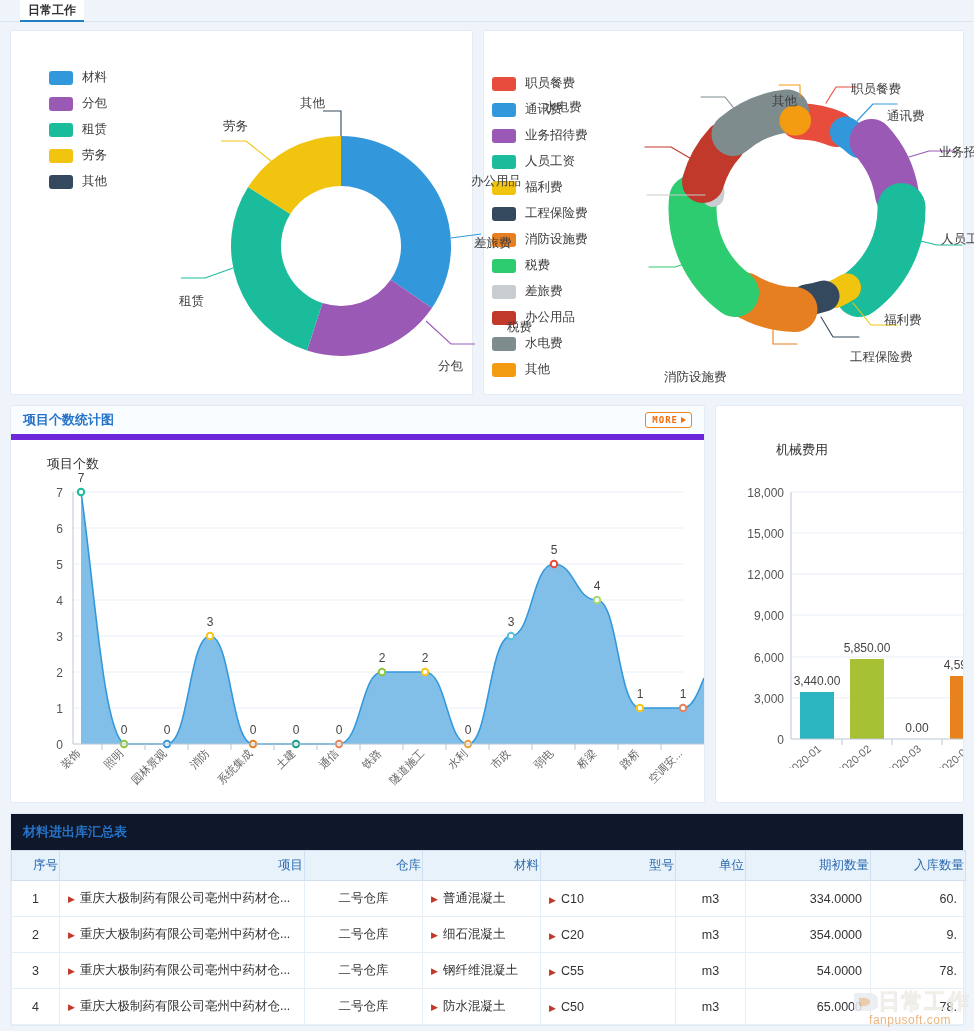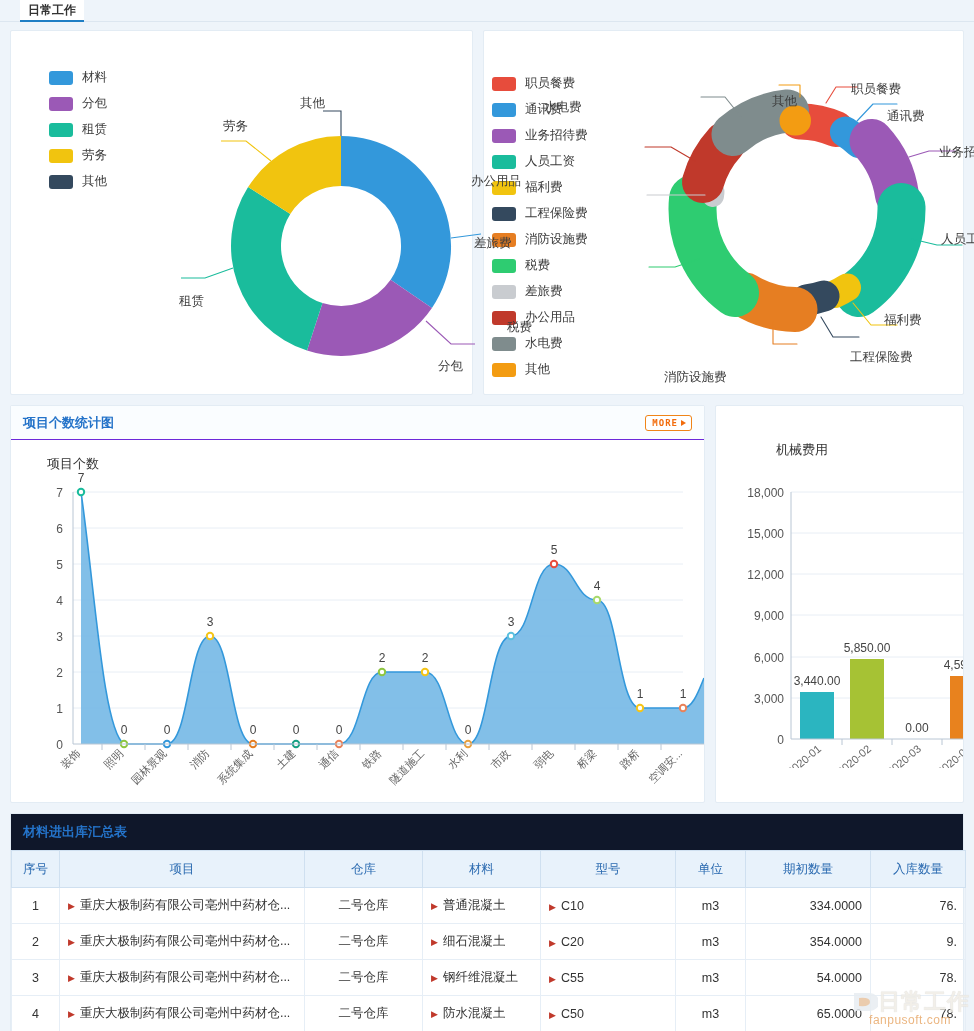--- a/index.html
+++ b/index.html
@@ -29,21 +29,21 @@
   .row-top { display: flex; gap: 10px; padding: 0 10px; margin-top: 8px; }
   .panel {
     background: #fff;
     border: 1px solid #e3ecf4;
     border-radius: 2px;
     position: relative;
   }
   .panel-head {
     height: 34px;
     background: #fafdff;
-    border-bottom: 1px solid #6d28d9;
+    border-bottom: 6px solid #6d28d9;
     display: flex; align-items: center; justify-content: space-between;
     padding: 0 12px;
   }
   .panel-title { font-size: 13px; font-weight: bold; color: #2473c9; }
   .more-btn {
     border: 1px solid #f08519;
     border-radius: 3px;
     color: #f26c0d;
     font-family: "DejaVu Sans Mono", "Liberation Mono", monospace;
     font-size: 9px; font-weight: bold;
@@ -71,21 +71,21 @@
   .axis-lb { font-size: 12px; fill: #555; font-family: "Liberation Sans", sans-serif; }
   .axis-lb-sm { font-size: 11px; fill: #666; font-family: "Liberation Sans", sans-serif; }
   .val-lb { font-size: 12px; fill: #444; font-family: "Liberation Sans", sans-serif; }
   .title-lb { font-size: 13px; fill: #333; font-family: "Liberation Sans", sans-serif; }
 
   
   .table-wrap { margin: 10px; background: #fff; border: 1px solid #e3ecf4; }
   table { border-collapse: collapse; width: 100%; table-layout: fixed; }
   th {
     background: #e8f2fb; color: #2a6ab0; font-size: 12.5px; font-weight: normal;
-    height: 37px; border: 1px solid #cfe0f0; text-align: center;
+    height: 30px; border: 1px solid #cfe0f0; text-align: right;
   }
   td {
     height: 36px; border: 1px solid #e6eef6; font-size: 12.5px; color: #333;
     padding: 0 8px; white-space: nowrap; overflow: hidden; text-overflow: ellipsis;
   }
   td.c { text-align: center; }
   td.r { text-align: right; }
   .arrow { color: #c0392b; font-size: 9px; margin-right: 5px; }
   .watermark {
     position: absolute; right: 4px; bottom: 4px;
@@ -465,21 +465,21 @@
     </thead>
     <tbody>
       <tr>
         <td class="c">1</td>
         <td><span class="arrow">▶</span><span>重庆大极制药有限公司亳州中药材仓...</span></td>
         <td class="c">二号仓库</td>
         <td><span class="arrow">▶</span><span>普通混凝土</span></td>
         <td><span class="arrow">▶</span><span>C10</span></td>
         <td class="c">m3</td>
         <td class="r">334.0000</td>
-        <td class="r">76.</td>
+        <td class="r">60.</td>
       </tr>
       <tr>
         <td class="c">2</td>
         <td><span class="arrow">▶</span><span>重庆大极制药有限公司亳州中药材仓...</span></td>
         <td class="c">二号仓库</td>
         <td><span class="arrow">▶</span><span>细石混凝土</span></td>
         <td><span class="arrow">▶</span><span>C20</span></td>
         <td class="c">m3</td>
         <td class="r">354.0000</td>
         <td class="r">9.</td>

